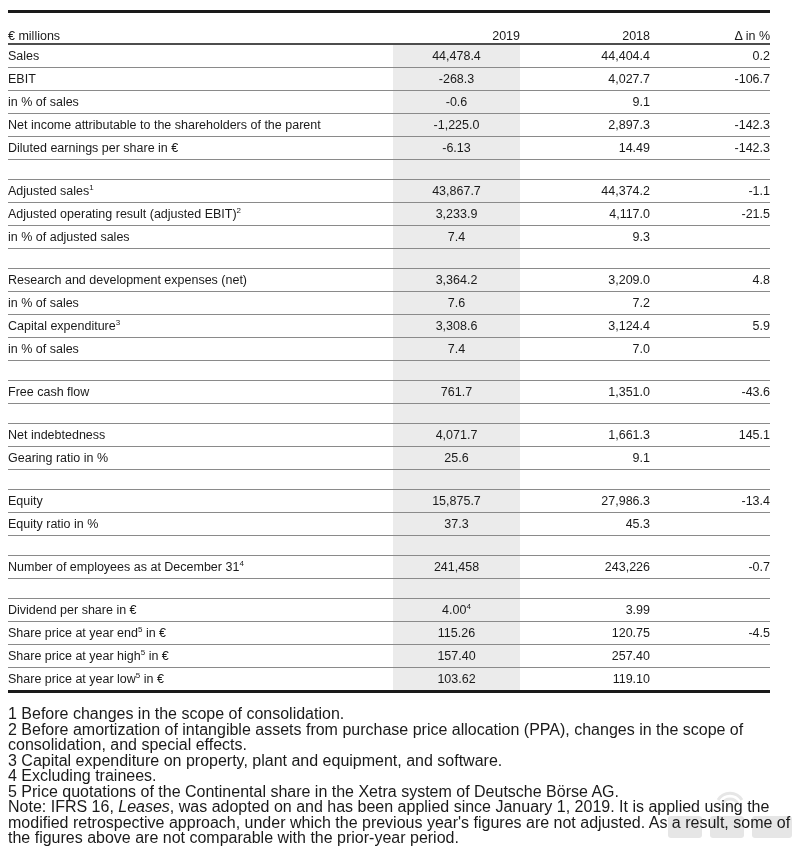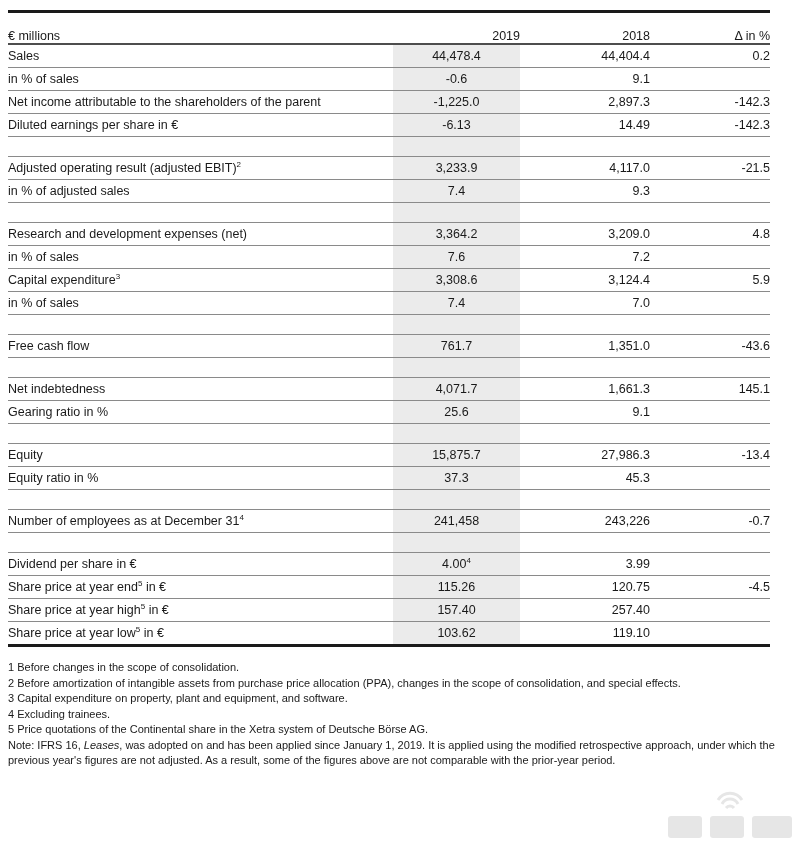--- a/index.html
+++ b/index.html
@@ -54,21 +54,21 @@
     font-size: 8px;
     line-height: 0;
     vertical-align: super;
   }
 
   .footnotes {
     position: relative;
     z-index: 1;
     margin: 13px 0 0 8px;
     width: 786px;
-    font-size: 11px;
+    font-size: 16px;
     line-height: 15.5px;
     color: var(--text, #1a1a1a);
   }
   .footnotes .fn { margin: 0; }
   .footnotes .note i { font-style: italic; }
 
   .watermark {
     position: absolute;
     right: 0px;
     top: 784px;
@@ -101,20 +101,26 @@
       </tr>
     </thead>
     <tbody id="tbody">
         <tr>
           <td class="c-label">Sales</td>
           <td class="c-num col2019">44,478.4</td>
           <td class="c-num col2018">44,404.4</td>
           <td class="c-num coldelta">0.2</td>
         </tr>
         <tr>
+          <td class="c-label">EBIT</td>
+          <td class="c-num col2019">-268.3</td>
+          <td class="c-num col2018">4,027.7</td>
+          <td class="c-num coldelta">-106.7</td>
+        </tr>
+        <tr>
           <td class="c-label">in % of sales</td>
           <td class="c-num col2019">-0.6</td>
           <td class="c-num col2018">9.1</td>
           <td class="c-num coldelta"></td>
         </tr>
         <tr>
           <td class="c-label">Net income attributable to the shareholders of the parent</td>
           <td class="c-num col2019">-1,225.0</td>
           <td class="c-num col2018">2,897.3</td>
           <td class="c-num coldelta">-142.3</td>
@@ -123,20 +129,26 @@
           <td class="c-label">Diluted earnings per share in €</td>
           <td class="c-num col2019">-6.13</td>
           <td class="c-num col2018">14.49</td>
           <td class="c-num coldelta">-142.3</td>
         </tr>
         <tr class="spacer">
           <td class="c-label"></td>
           <td class="c-num col2019"></td>
           <td class="c-num col2018"></td>
           <td class="c-num coldelta"></td>
+        </tr>
+        <tr>
+          <td class="c-label">Adjusted sales<sup>1</sup></td>
+          <td class="c-num col2019">43,867.7</td>
+          <td class="c-num col2018">44,374.2</td>
+          <td class="c-num coldelta">-1.1</td>
         </tr>
         <tr>
           <td class="c-label">Adjusted operating result (adjusted EBIT)<sup>2</sup></td>
           <td class="c-num col2019">3,233.9</td>
           <td class="c-num col2018">4,117.0</td>
           <td class="c-num coldelta">-21.5</td>
         </tr>
         <tr>
           <td class="c-label">in % of adjusted sales</td>
           <td class="c-num col2019">7.4</td>

